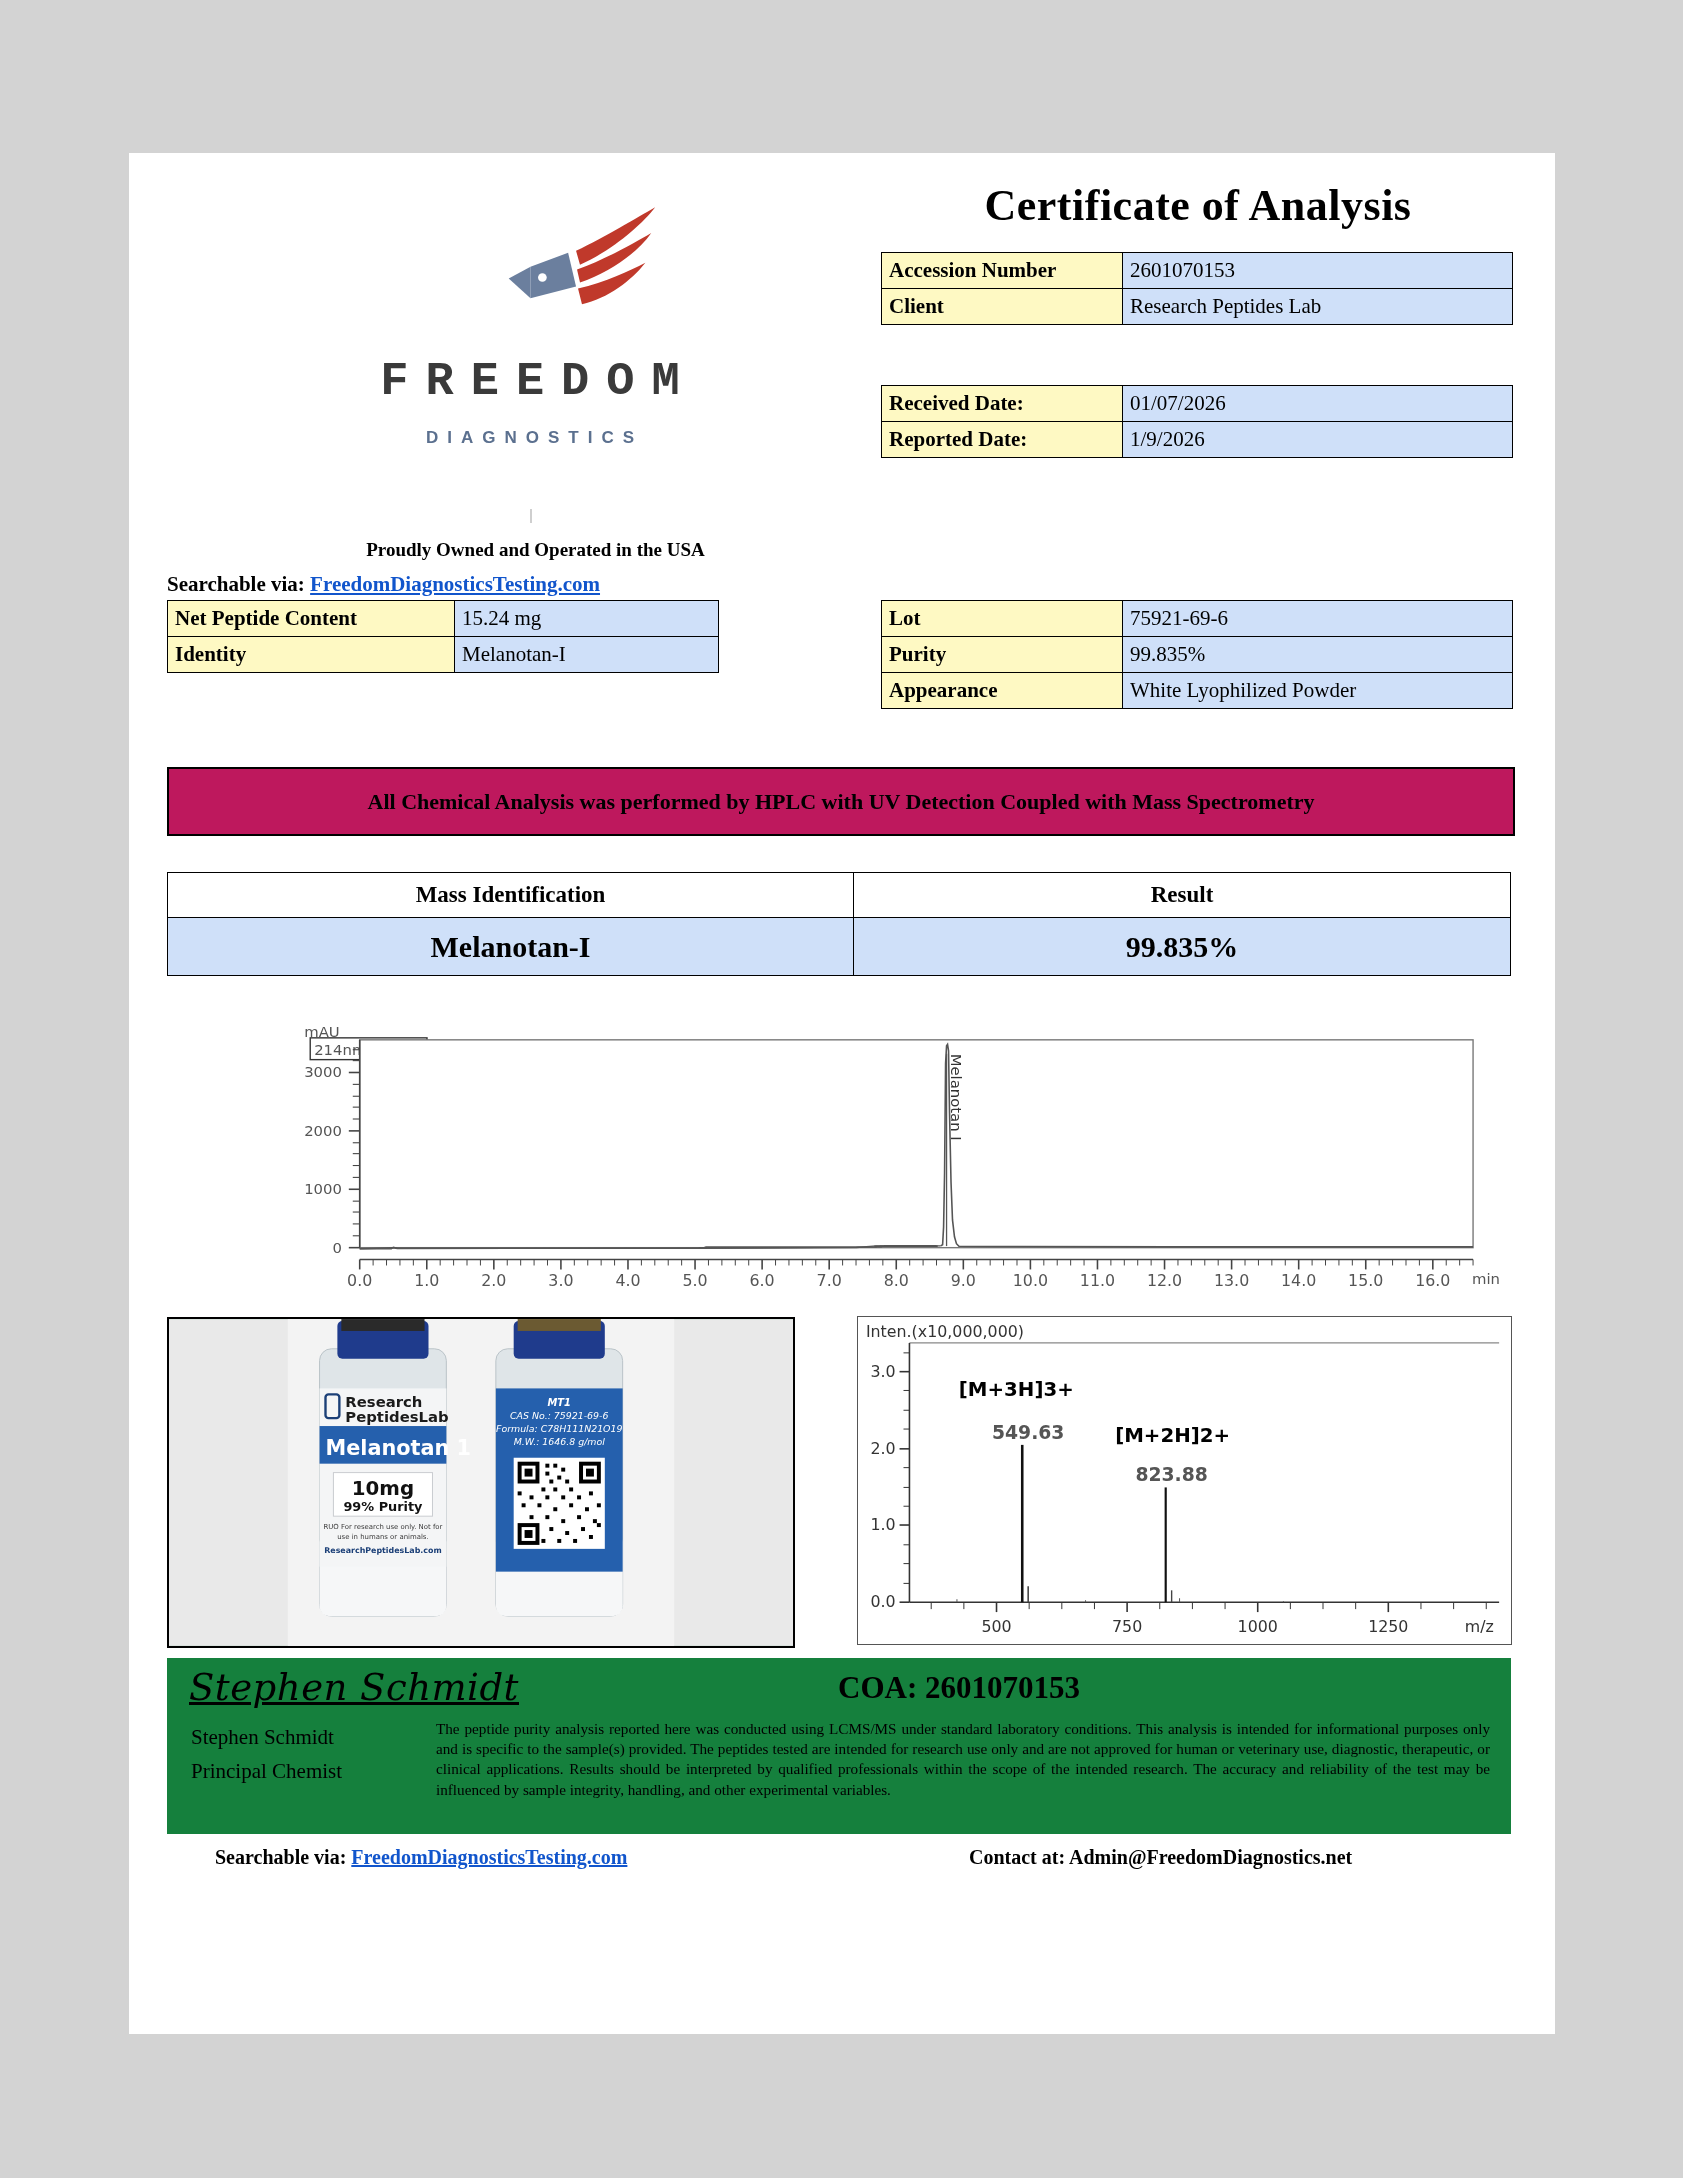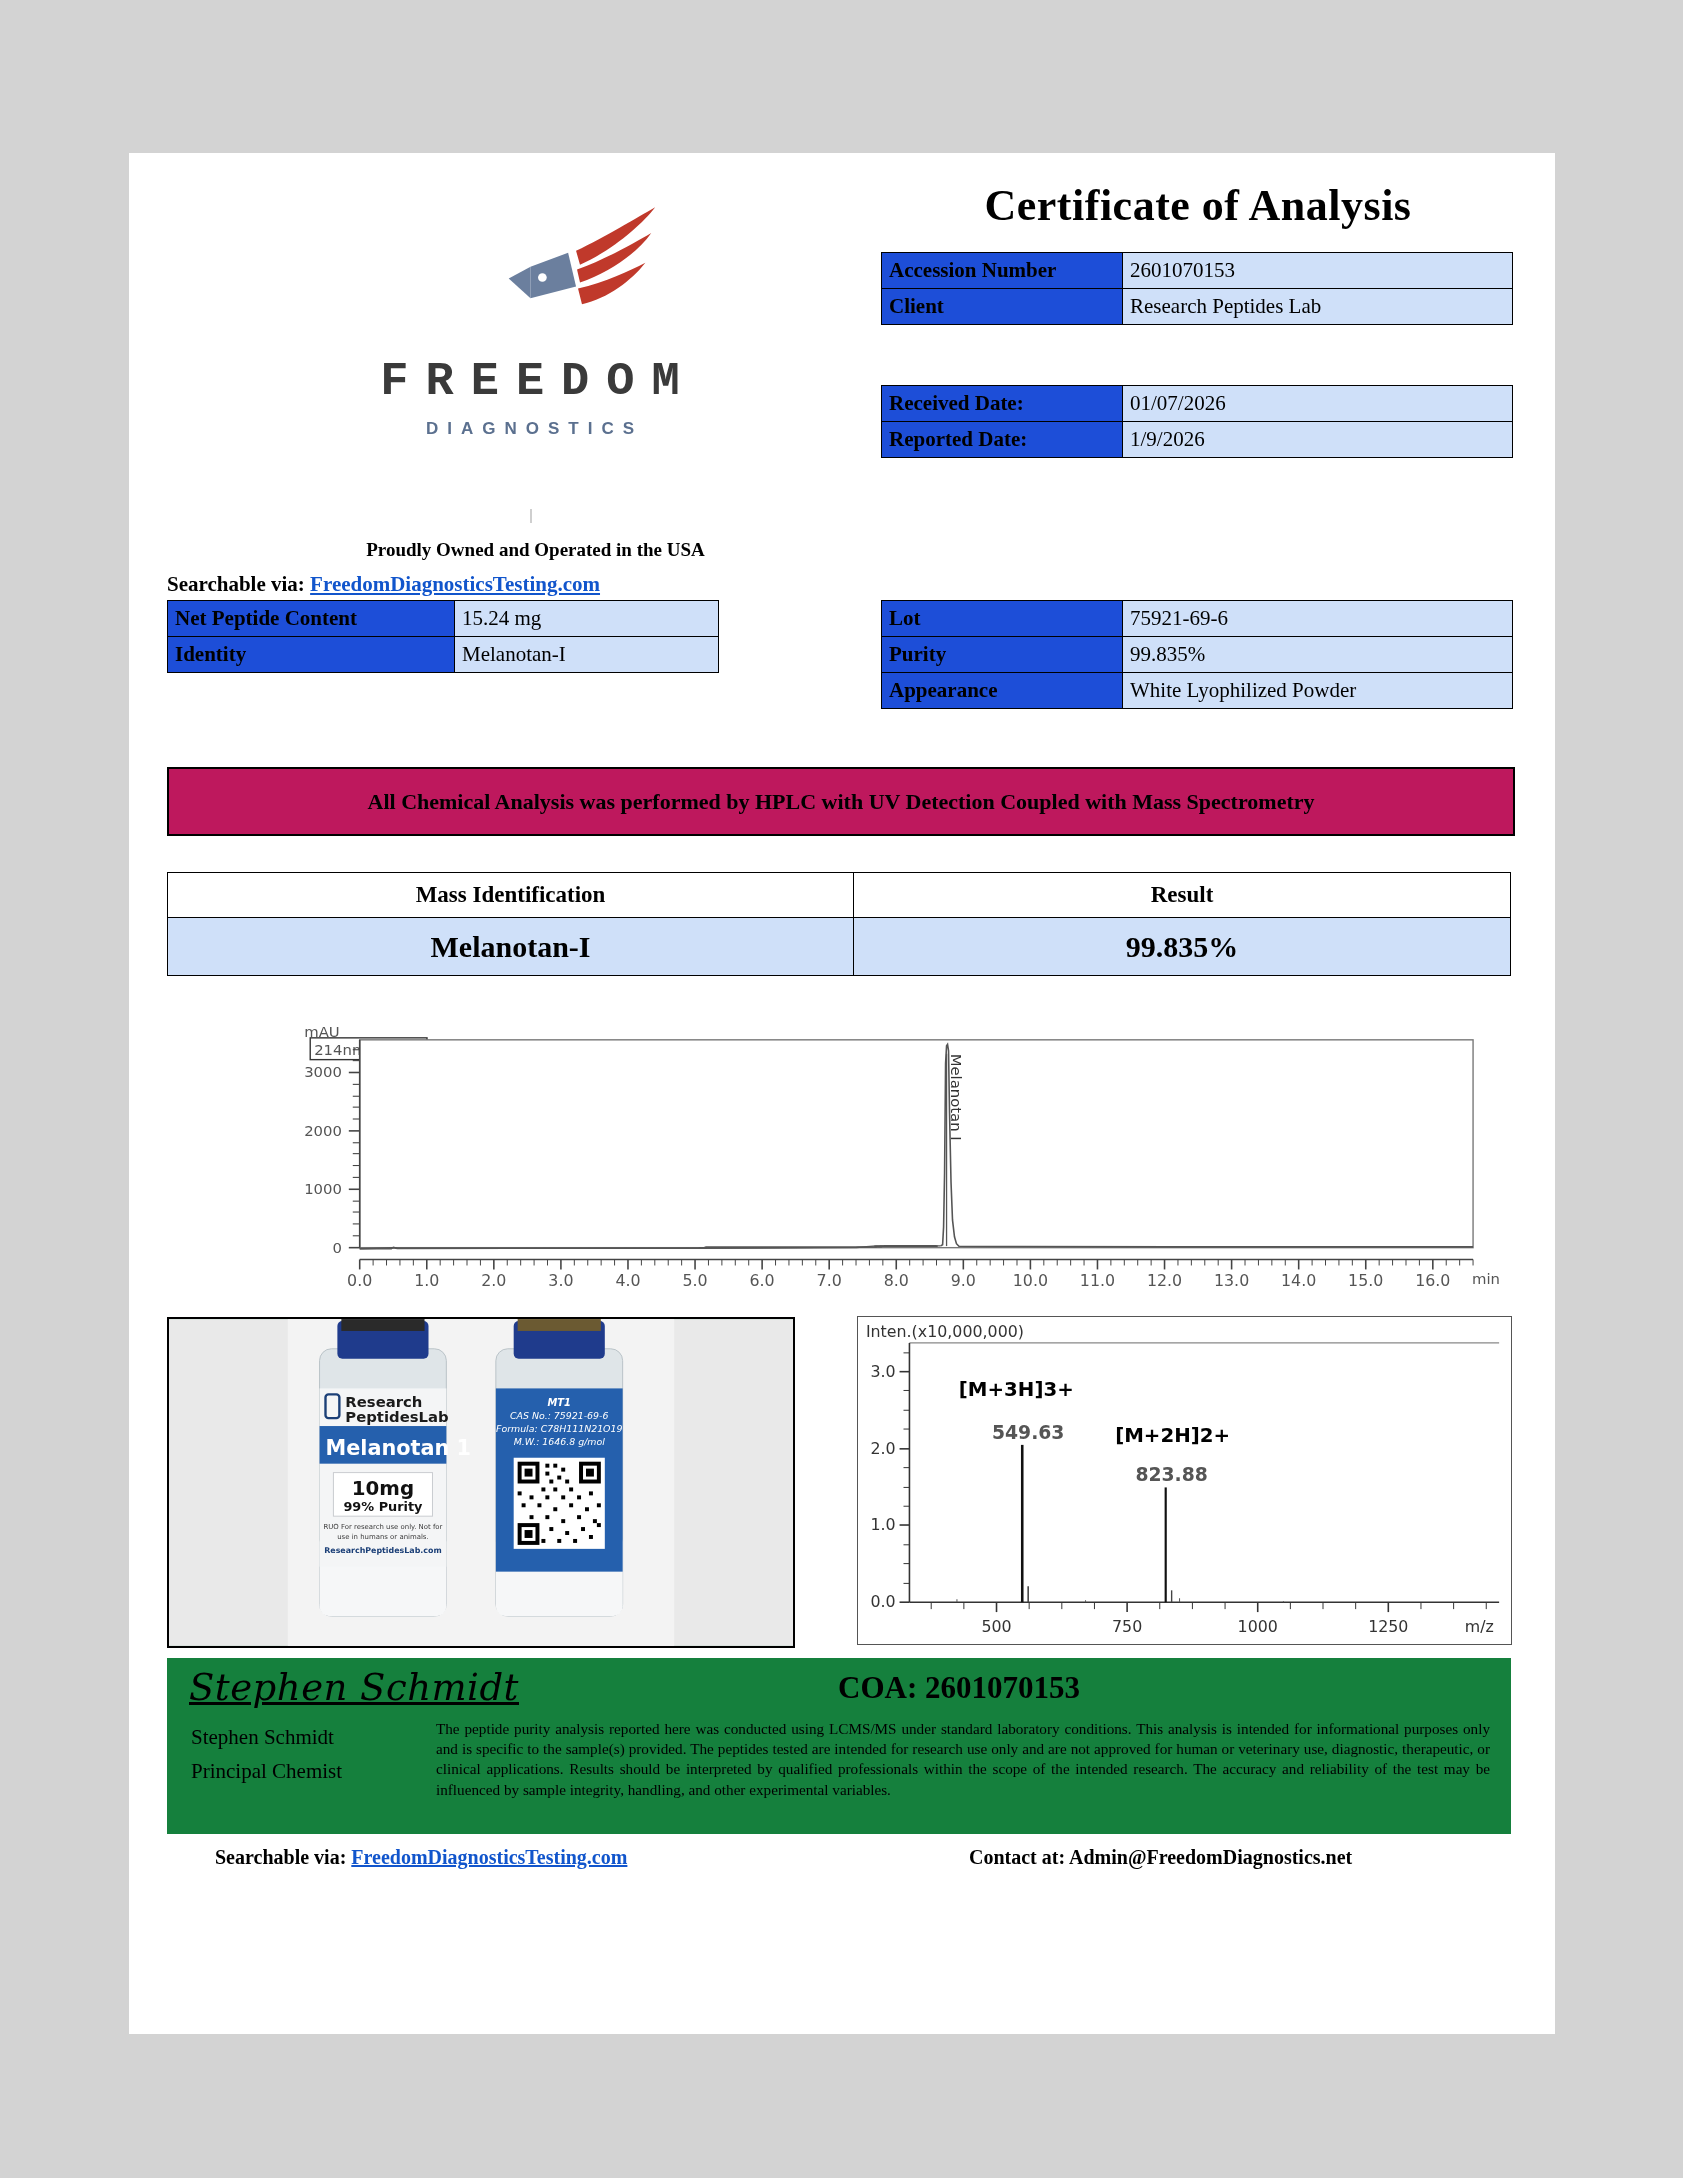--- a/index.html
+++ b/index.html
@@ -21,42 +21,42 @@
   .logo-wrap{position:absolute;left:188px;top:54px;width:426px;text-align:center;}
   .logo-mark{width:297px;height:144px;margin:0 auto;display:block;}
   .logo-word{
     font-family:Liberation Mono, monospace;
     font-size:47px;font-weight:700;color:#3a3a3a;
     letter-spacing:17px;margin-top:4px;text-indent:17px;
   }
   .logo-sub{
     font-family:"Liberation Sans",sans-serif;
     font-size:17px;font-weight:700;color:#5b708f;
-    letter-spacing:9px;margin-top:11px;text-indent:9px;
+    letter-spacing:9px;margin-top:20px;text-indent:9px;
   }
   .tagline{
     position:absolute;left:149px;top:386px;width:515px;text-align:center;
     font-size:19px;font-weight:bold;color:#000;
   }
   .tick{position:absolute;left:401px;top:356px;width:2px;height:14px;background:#cfcfcf;}
 
   .title{
     position:absolute;left:752px;top:27px;width:634px;text-align:center;
     font-size:44px;font-weight:bold;letter-spacing:0.5px;
   }
 
   
   table.kv{border-collapse:collapse;table-layout:fixed;}
   table.kv td{
     border:1.6px solid #000;
     height:33px;padding:1px 7px;
     font-size:21px;vertical-align:middle;
     overflow:hidden;white-space:nowrap;
   }
-  td.k{background:#1d4ed8;font-weight:bold;}
+  td.k{background:#fef9c3;font-weight:bold;}
   td.v{background:#cfe0f9;font-weight:normal;}
 
   #tbl-accession{position:absolute;left:752px;top:99px;width:632px;}
   #tbl-accession td.k{width:226px;}
   #tbl-dates{position:absolute;left:752px;top:232px;width:632px;}
   #tbl-dates td.k{width:226px;}
 
   .search-line{
     position:absolute;left:38px;top:419px;
     font-size:21px;font-weight:bold;color:#000;

